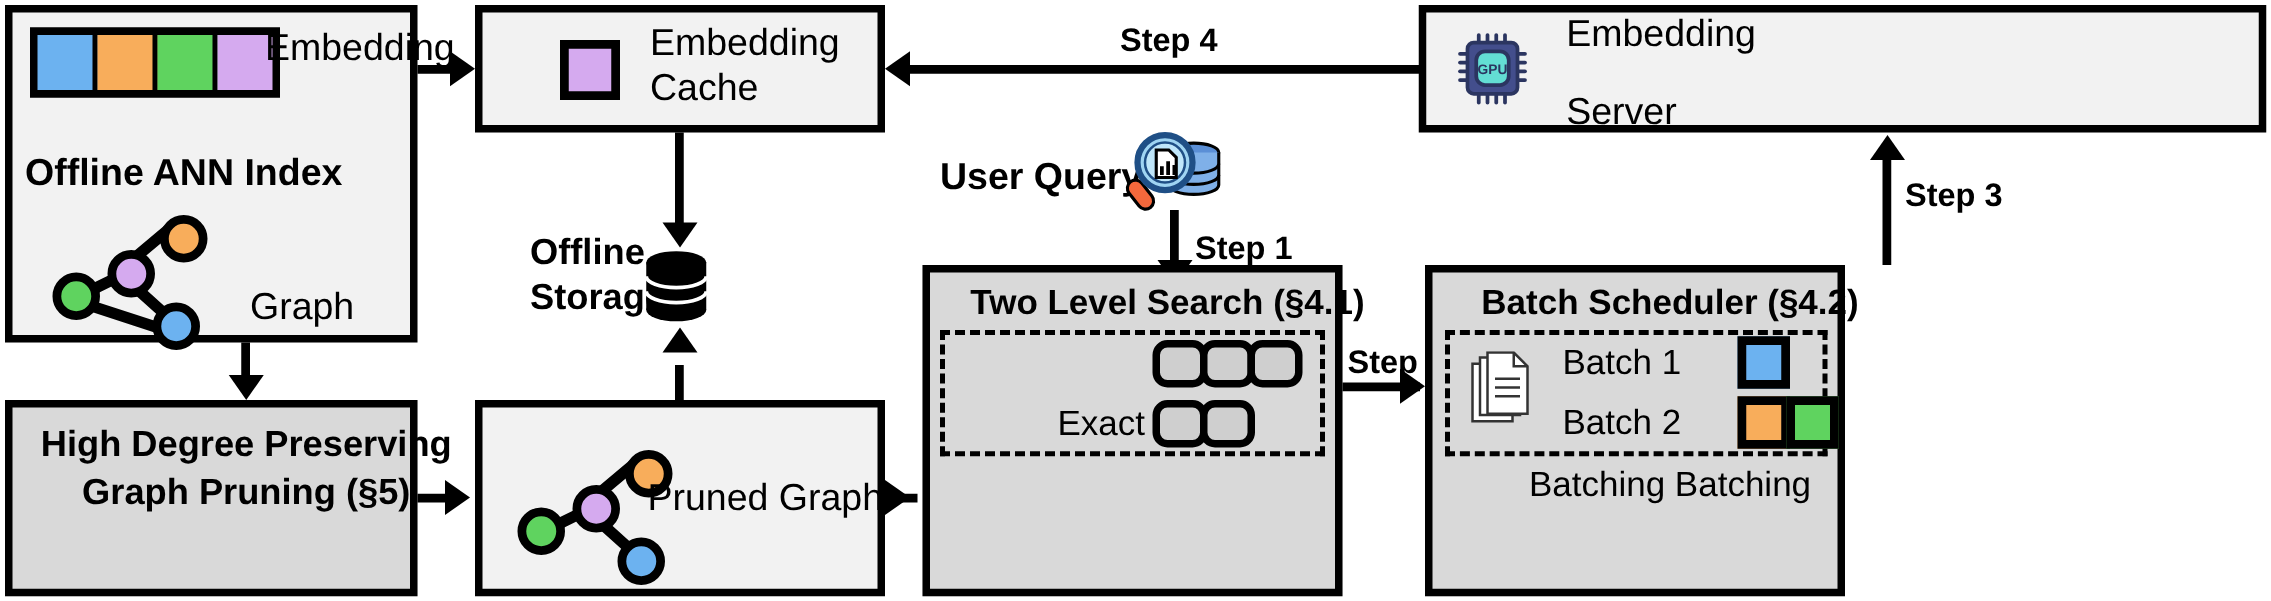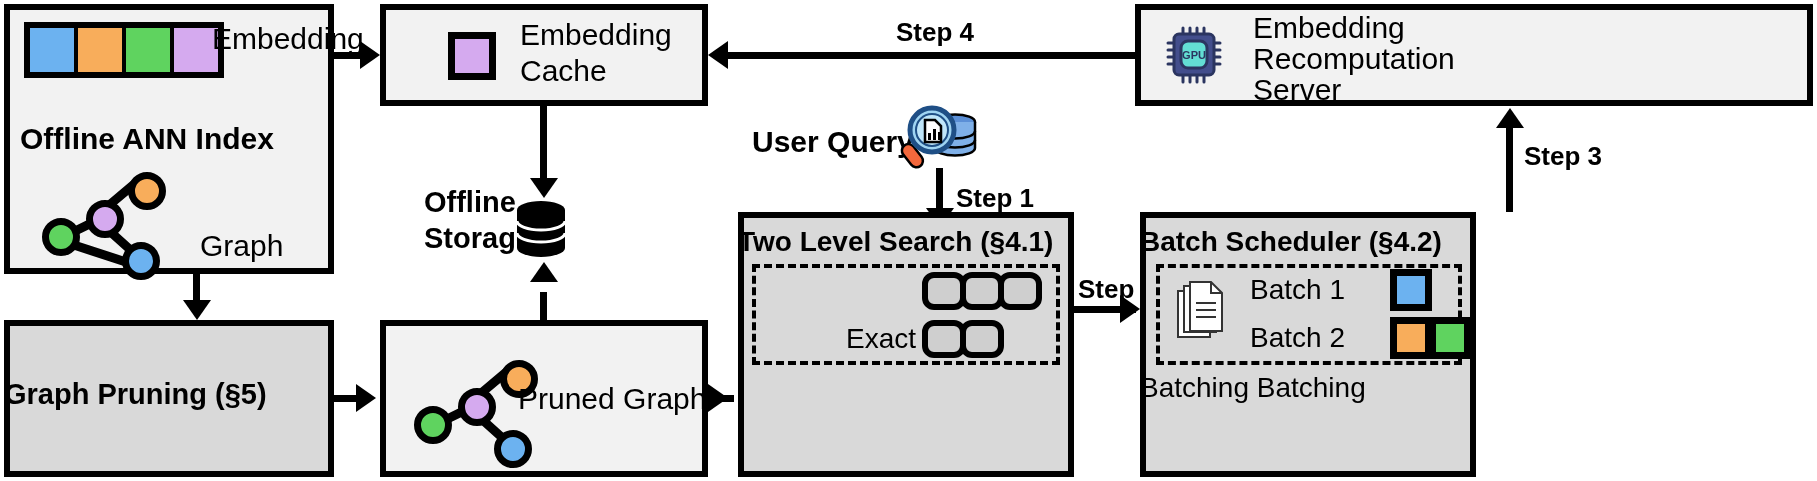--- a/index.html
+++ b/index.html
@@ -5,21 +5,21 @@
   html,body{margin:0;padding:0;background:#fff;}
   body{width:1817px;height:481px;position:relative;
        font-family:"Liberation Sans","DejaVu Sans",sans-serif;
        overflow:hidden;}
   .stage{position:absolute;left:0;top:0;width:1817px;height:408px;}
   .box{position:absolute;box-sizing:border-box;border:6px solid #000;background:#f2f2f2;}
   .box.grey{background:#d9d9d9;}
   .dashbox{position:absolute;box-sizing:border-box;border:4px dashed #000;background:transparent;}
   .lbl{position:absolute;color:#000;white-space:pre;line-height:1.12;}
   .ttl{font-weight:700;}
-  .ctr{text-align:left;}
+  .ctr{text-align:center;padding-left:28px;}
   
   .hline{position:absolute;background:#000;height:7px;}
   .vline{position:absolute;background:#000;width:7px;}
   .ar-r{position:absolute;width:0;height:0;border-top:14px solid transparent;border-bottom:14px solid transparent;border-left:20px solid #000;}
   .ar-l{position:absolute;width:0;height:0;border-top:14px solid transparent;border-bottom:14px solid transparent;border-right:20px solid #000;}
   .ar-d{position:absolute;width:0;height:0;border-left:14px solid transparent;border-right:14px solid transparent;border-top:20px solid #000;}
   .ar-u{position:absolute;width:0;height:0;border-left:14px solid transparent;border-right:14px solid transparent;border-bottom:20px solid #000;}
   
   .strip{position:absolute;display:flex;border:6px solid #000;box-sizing:border-box;background:#000;}
   .strip > i{display:block;width:44px;height:44px;border-right:4px solid #000;}
@@ -61,20 +61,21 @@
     <div class="gnode" style="left:46px;top:30px;width:38px;height:38px;background:#d5aaef;"></div>
     <div class="gnode" style="left:2px;top:48px;width:38px;height:38px;background:#5fd35f;"></div>
     <div class="gnode" style="left:82px;top:72px;width:38px;height:38px;background:#6cb2f0;"></div>
   </div>
   <div class="lbl" style="left:200px;top:204px;font-size:30px;margin-top:25px;">Graph</div>
 
   <div class="vline" style="left:193px;top:274px;height:32px;"></div>
   <div class="ar-d" style="left:183px;top:300px;"></div>
 
   <div class="box grey" style="left:4px;top:320px;width:330px;height:157px;"></div>
+  <div class="lbl ttl ctr" style="left:4px;top:340px;width:330px;font-size:29px;">High Degree Preserving</div>
   <div class="lbl ttl ctr" style="left:4px;top:378px;width:330px;font-size:29px;">Graph Pruning (§5)</div>
 
   <div class="hline" style="left:334px;top:395px;width:26px;"></div>
   <div class="ar-r" style="left:356px;top:384px;"></div>
 
   <div class="hline" style="left:334px;top:52px;width:30px;"></div>
   <div class="ar-r" style="left:360px;top:41px;"></div>
 
   <div class="box" style="left:380px;top:4px;width:328px;height:102px;"></div>
   <div class="sq" style="left:448px;top:32px;width:48px;height:48px;background:#d5aaef;"></div>
@@ -214,20 +215,19 @@
         <line x1="47" y1="31" x2="55" y2="31"></line>
           <line x1="47" y1="38" x2="55" y2="38"></line>
       </g>
       <rect x="9" y="8" width="40" height="41" rx="5" fill="#434e8c" stroke="#2b3560" stroke-width="3"></rect>
       <rect x="16" y="15" width="26" height="27" rx="7" fill="#63ded4" stroke="#2b3560" stroke-width="3"></rect>
       <text x="29" y="33" font-family="Liberation Sans, sans-serif" font-size="11" font-weight="700" fill="#2b3560" text-anchor="middle">GPU</text>
     </svg>
   </div>
 
   <div class="lbl" style="left:1253px;top:11px;font-size:30px;">Embedding</div>
-  <div class="lbl" style="left:1253px;top:42px;font-size:30px;">Recomputation</div>
   <div class="lbl" style="left:1253px;top:73px;font-size:30px;">Server</div>
 
   <div class="hline" style="left:728px;top:52px;width:408px;"></div>
   <div class="ar-l" style="left:708px;top:41px;"></div>
   <div class="lbl ttl" style="left:896px;top:18px;font-size:26px;">Step 4</div>
 
 </div>
 
 </body></html>

